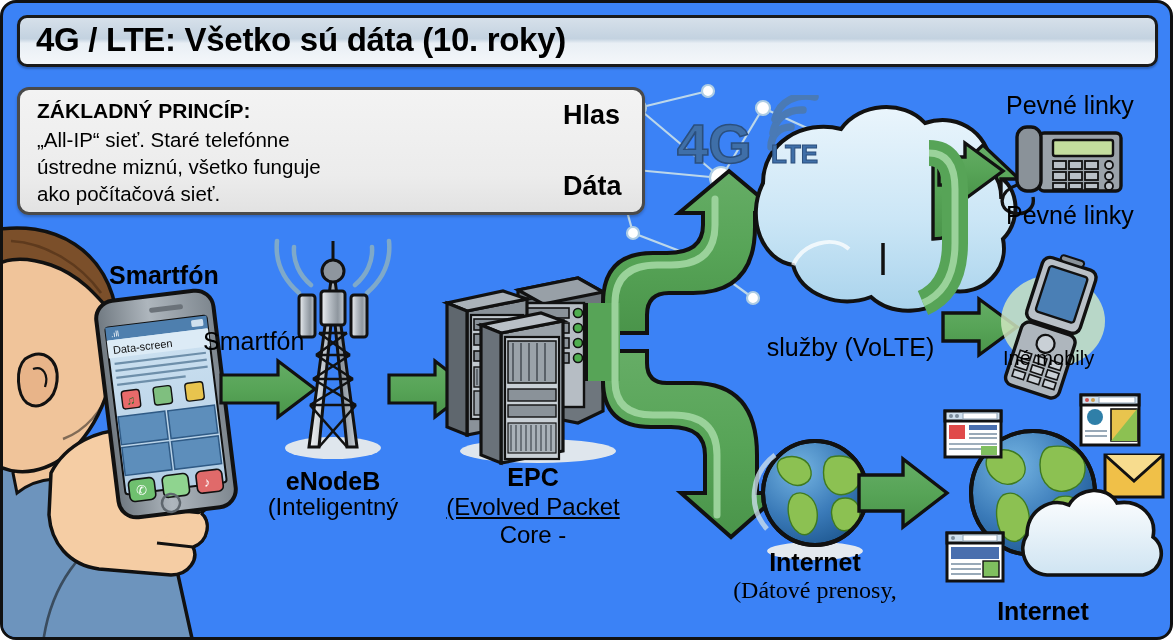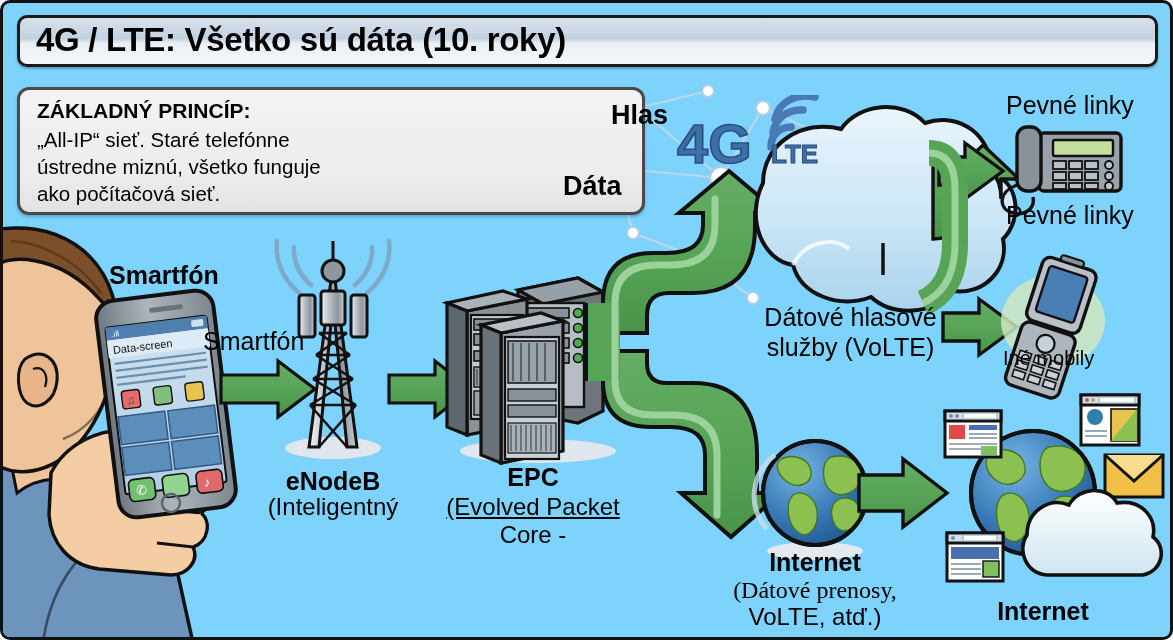--- a/index.html
+++ b/index.html
@@ -1,18 +1,18 @@
 <!DOCTYPE html>
 <html><head>
 <meta charset="utf-8">
 <style>
   html,body{margin:0;padding:0;background:#fff;}
   body{font-family:"Liberation Sans",sans-serif;}
-  #stage{position:relative;width:1173px;height:640px;background:#7dd3fc;overflow:hidden;
-         border:3px solid #111;box-sizing:border-box;border-radius:10px;}
+  #stage{position:relative;width:1173px;height:640px;background:#3b82f6;overflow:hidden;
+         border:3px solid #111;box-sizing:border-box;border-radius:16px;}
 
   
   .titlebar{position:absolute;left:14px;top:12px;width:1141px;height:52px;
             border:3px solid #1a1a1a;border-radius:10px;box-sizing:border-box;
             background:linear-gradient(180deg,#d6e0ea 0%,#c3d2e0 45%,#e9eff5 55%,#f4f7fa 100%);
             box-shadow:0 2px 2px rgba(0,0,0,.25);}
   .titlebar span{position:absolute;left:16px;top:50%;transform:translateY(-52%);
             font-size:33px;font-weight:bold;color:#000;letter-spacing:-.3px;white-space:nowrap;}
 
   
@@ -516,21 +516,21 @@
       </g>
       <text x="412" y="161" font-family="Liberation Sans, sans-serif" font-size="26" font-weight="bold" fill="#111">IP</text>
     </g>
   </svg>
 
   <div class="pbox">
     <div class="ph">ZÁKLADNÝ PRINCÍP:</div>
     <div class="pt">„All-IP“ sieť. Staré telefónne ústredne miznú, všetko funguje ako počítačová sieť.</div>
   </div>
 
-  <div class="lbl bold" style="left:560px;top:97px;font-size:27px;margin-left:48px;">Hlas</div>
+  <div class="lbl bold" style="left:560px;top:97px;font-size:27px;">Hlas</div>
   <div class="lbl bold" style="left:560px;top:168px;font-size:27px;">Dáta</div>
 
   <div style="position:absolute;left:672px;top:92px;width:150px;height:90px;">
     <svg viewBox="0 0 150 90" style="width:150px;height:90px;">
       <g fill="none" stroke="#4a7ab5" stroke-width="7.5" stroke-linecap="round">
         <path d="M96 52 C96 40 104 32 116 32"></path>
         <path d="M98 38 C100 24 112 14 128 15"></path>
         <path d="M100 24 C104 6 122 -2 140 2"></path>
       </g>
       <text x="2" y="68" font-family="Liberation Sans, sans-serif" font-size="56" font-weight="bold" fill="#3f6fa8" stroke="#2b4f7d" stroke-width="1.6">4G</text>
@@ -541,25 +541,23 @@
   <div class="lbl bold" style="left:106px;top:258px;font-size:25px;">Smartfón</div>
   <div class="lbl" style="left:200px;top:324px;font-size:25px;">Smartfón</div>
 
   <div class="lbl bold ctr" style="left:230px;top:464px;width:200px;font-size:25px;">eNodeB</div>
   <div class="lbl ctr" style="left:220px;top:490px;width:220px;font-size:24px;">(Inteligentný</div>
 
   <div class="lbl bold ctr" style="left:430px;top:460px;width:200px;font-size:25px;">EPC</div>
   <div class="lbl ctr" style="left:420px;top:490px;width:220px;font-size:24px;text-decoration:underline;">(Evolved Packet</div>
   <div class="lbl ctr" style="left:420px;top:518px;width:220px;font-size:24px;">Core -</div>
 
-  <div class="cloudtxt" style="left:740px;top:300px;width:215px;font-size:25px;">Dátové hlasové</div>
   <div class="cloudtxt" style="left:740px;top:330px;width:215px;font-size:25px;">služby (VoLTE)</div>
 
   <div class="lbl" style="left:1003px;top:88px;font-size:25px;">Pevné linky</div>
   <div class="lbl" style="left:1003px;top:198px;font-size:25px;">Pevné linky</div>
   <div class="lbl" style="left:1000px;top:344px;font-size:20px;">Iné mobily</div>
 
   <div class="lbl bold ctr" style="left:712px;top:545px;width:200px;font-size:25px;">Internet</div>
   <div class="lbl ctr" style="left:702px;top:574px;width:220px;font-size:24px;font-family:Liberation Serif, serif;">(Dátové prenosy,</div>
-  <div class="lbl ctr" style="left:702px;top:600px;width:220px;font-size:24px;">VoLTE, atď.)</div>
   <div class="lbl bold ctr" style="left:960px;top:594px;width:160px;font-size:25px;">Internet</div>
 
 </div>
 
 </body></html>

